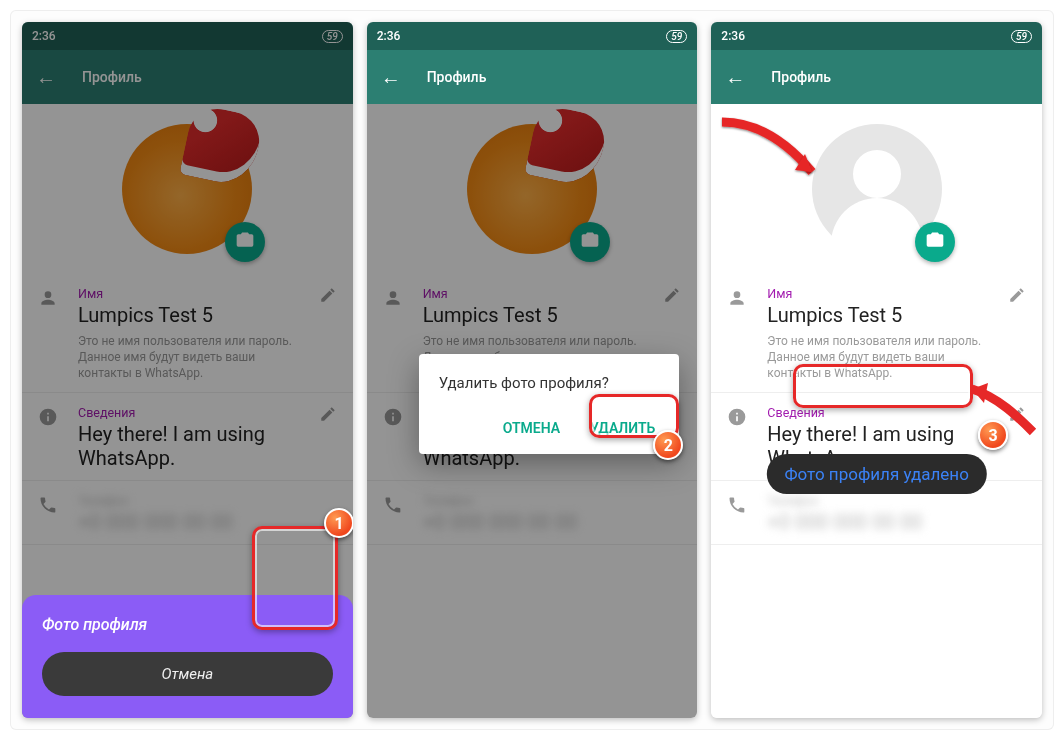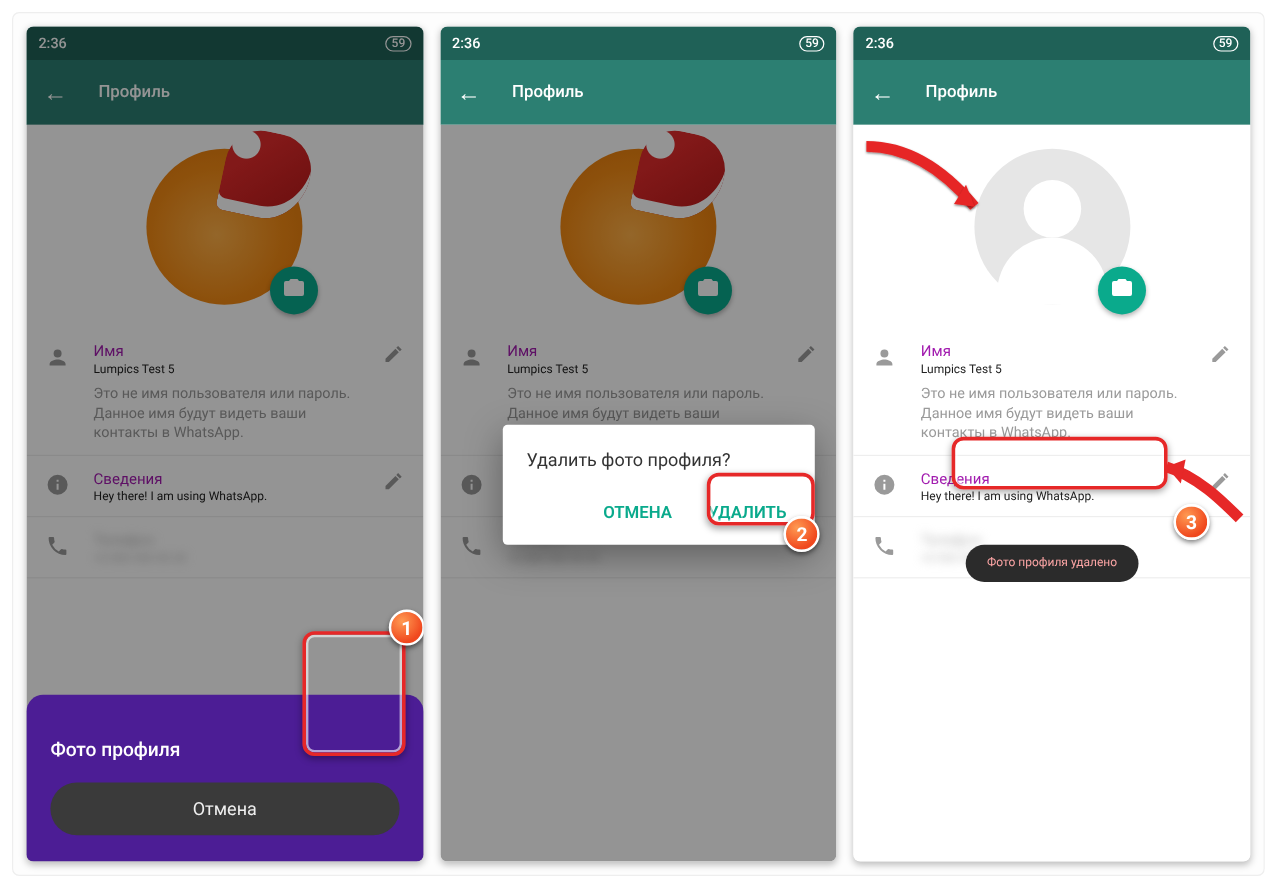--- a/index.html
+++ b/index.html
@@ -37,21 +37,21 @@
     height: 28px;
     background: #1f6157;
     color: #fff;
     display: flex;
     align-items: center;
     justify-content: space-between;
     padding: 0 10px;
     font-size: 12px;
     font-weight: 500;
   }
-  .statusbar .right { display:flex; align-items:flex-start; gap:4px; font-size:11px;}
+  .statusbar .right { display:flex; align-items:flex-start; gap:4px; font-size:11px;font-style:italic;}
   .appbar {
     height: 54px;
     background: #2c7f72;
     color: #fff;
     display: flex;
     align-items: center;
     padding: 0 14px;
     gap: 26px;
   }
   .appbar .back { font-size: 20px; line-height:1; }
@@ -133,39 +133,40 @@
     display:flex;
     align-items:flex-start;
     padding: 12px 16px 10px 16px;
     gap:18px;
     border-bottom:1px solid #eee;
   }
   .row .ic { width:22px; color:#9a9a9a; flex:none; margin-top:2px;}
   .row .ic svg{width:20px;height:20px;fill:#9a9a9a;}
   .row .col { flex:1 1 auto; }
   .row .lbl { font-size:12.5px; color:#a21caf; }
-  .row .val { font-size:10px; color:#222; margin-top:2px;}
+  .row .val { font-size:20px; color:#222; margin-top:2px;}
   .row .hint { font-size:12px; color:#9a9a9a; margin-top:6px; line-height:1.35;}
   .row .edit { color:#9a9a9a; }
   .row .edit svg{width:18px;height:18px;fill:#9a9a9a;}
 
   .row.blurred .val, .row.blurred .lbl { filter: blur(4px); color:#bbb;}
 
   
   .scrim {
     position:absolute; inset:0;
     background:rgba(0,0,0,.42);
   }
   .sheet {
     position:absolute;
     left:0; right:0; bottom:0;
-    background:#4c1d95;
+    background:#8b5cf6;
     color:#fff;
     border-radius:14px 14px 0 0;
-    padding:36px 20px 22px;
+    padding:20px 20px 22px;
+    font-style:italic;
   }
   .sheet h4 { font-size:16px; font-weight:500; margin-bottom:18px;}
   .sheet .opts { display:flex; gap:30px; margin-bottom:22px;}
   .opt { text-align:center; font-size:12.5px; color:#eaeaea; width:78px;}
   .opt .bubble{
     width:52px;height:52px;border-radius:50%;
     margin:0 auto 8px;
     display:flex;align-items:center;justify-content:center;
   }
   .opt .bubble svg{width:24px;height:24px;fill:#fff;}
@@ -196,22 +197,22 @@
   .dialog .msg{ font-size:15px; color:#333; margin-bottom:20px;}
   .dialog .acts{ display:flex; justify-content:flex-end; gap:22px; font-size:14px; font-weight:600; color:#0aaa8c;}
   .dialog .acts span{ padding:8px 4px;}
 
   
   .toast{
     position:absolute;
     left:50%; transform:translateX(-50%);
     top:350px;
     background:#2b2b2b;
-    color:#fca5a5;
-    font-size:10px;
+    color:#3b82f6;
+    font-size:17px;
     padding:10px 18px;
     border-radius:22px;
     z-index:5;
     white-space:nowrap;
     text-align:center;
   }
 
   
   .hl{
     position:absolute;

